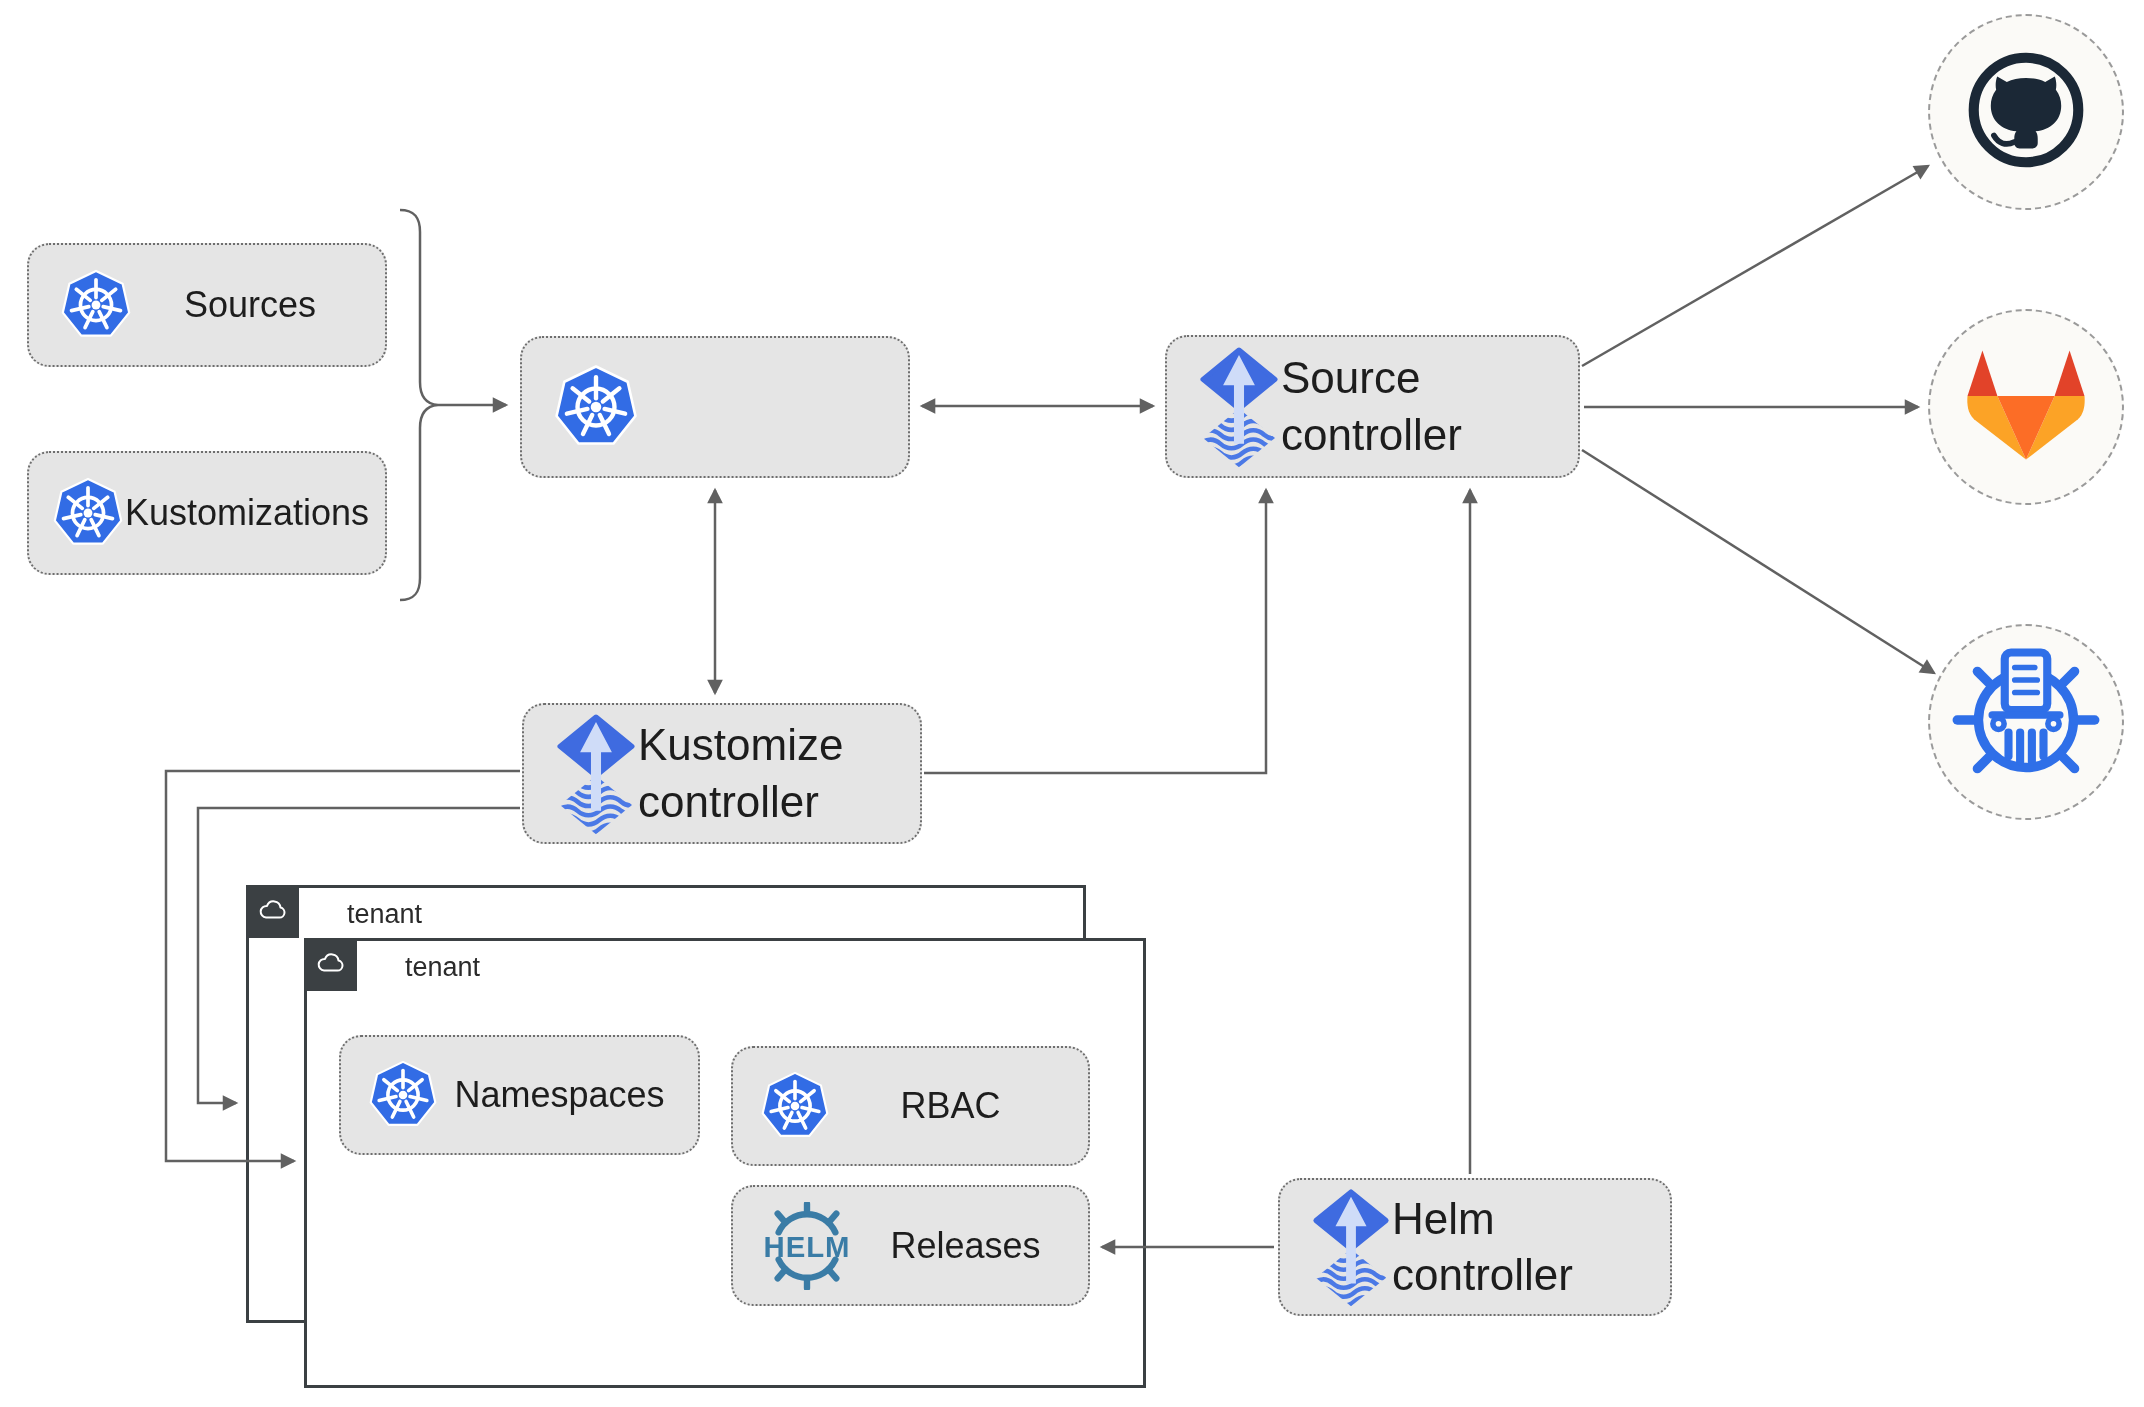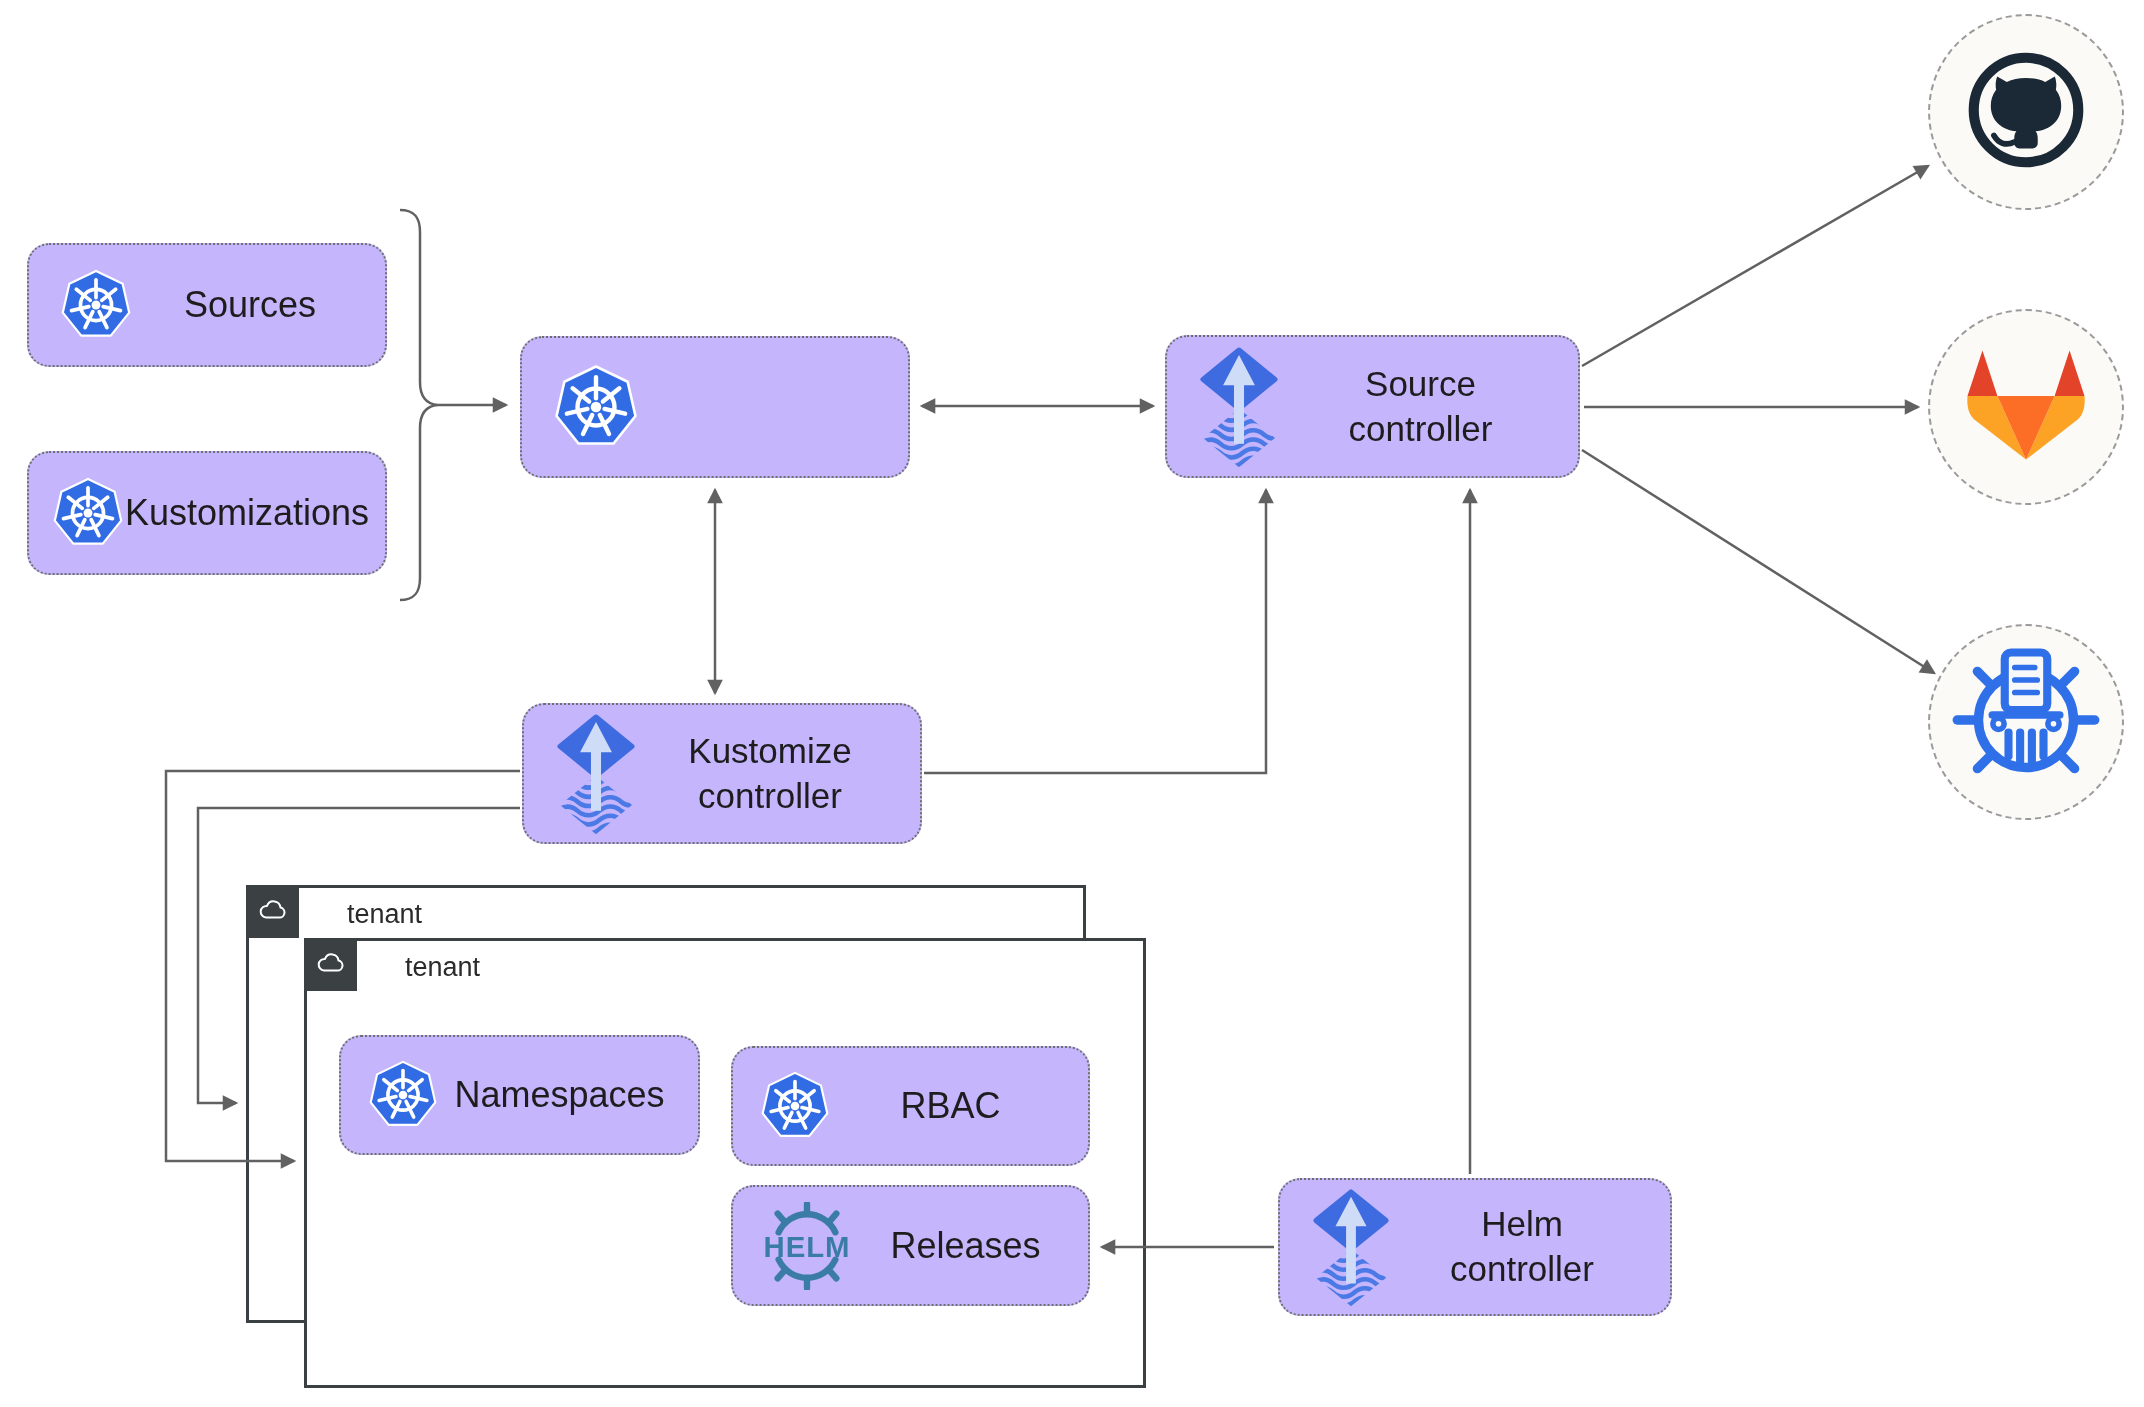--- a/index.html
+++ b/index.html
@@ -3,26 +3,26 @@
 <meta charset="utf-8">
 <style>
   html,body { margin:0; padding:0; background:#ffffff; }
   .canvas {
     position:relative; width:2144px; height:1407px; background:#ffffff;
     font-family:"Liberation Sans", sans-serif; overflow:hidden;
   }
   
   .node {
     position:absolute; box-sizing:border-box;
-    background:#c4b5fd; border:2px dotted #6e6e6e; border-radius:22px;
+    background:#e5e5e5; border:2px dotted #6e6e6e; border-radius:22px;
     display:flex; align-items:center; z-index:3;
   }
   .nicon { margin-left:30px; display:flex; align-items:center; }
   .nlabel { flex:1; text-align:center; font-size:36px; color:#1d1d1d; padding-right:18px; }
-  .nlabel2 { flex:1; text-align:center; font-size:35px; color:#1d1d1d; line-height:1.28; padding-right:18px; }
+  .nlabel2 { flex:1; text-align:left; font-size:44px; color:#1d1d1d; line-height:1.28; padding-right:18px; }
   
   .tenant {
     position:absolute; box-sizing:border-box; background:#ffffff;
     border:3px solid #3b4043;
   }
   .tenant-tab {
     position:absolute; left:-3px; top:-3px; width:53px; height:53px;
     background:#3b4043; display:flex; align-items:center; justify-content:center;
   }
   .tenant-label { position:absolute; left:64px; top:11px; font-size:27px; color:#2b2b2b;margin-left:34px; }

